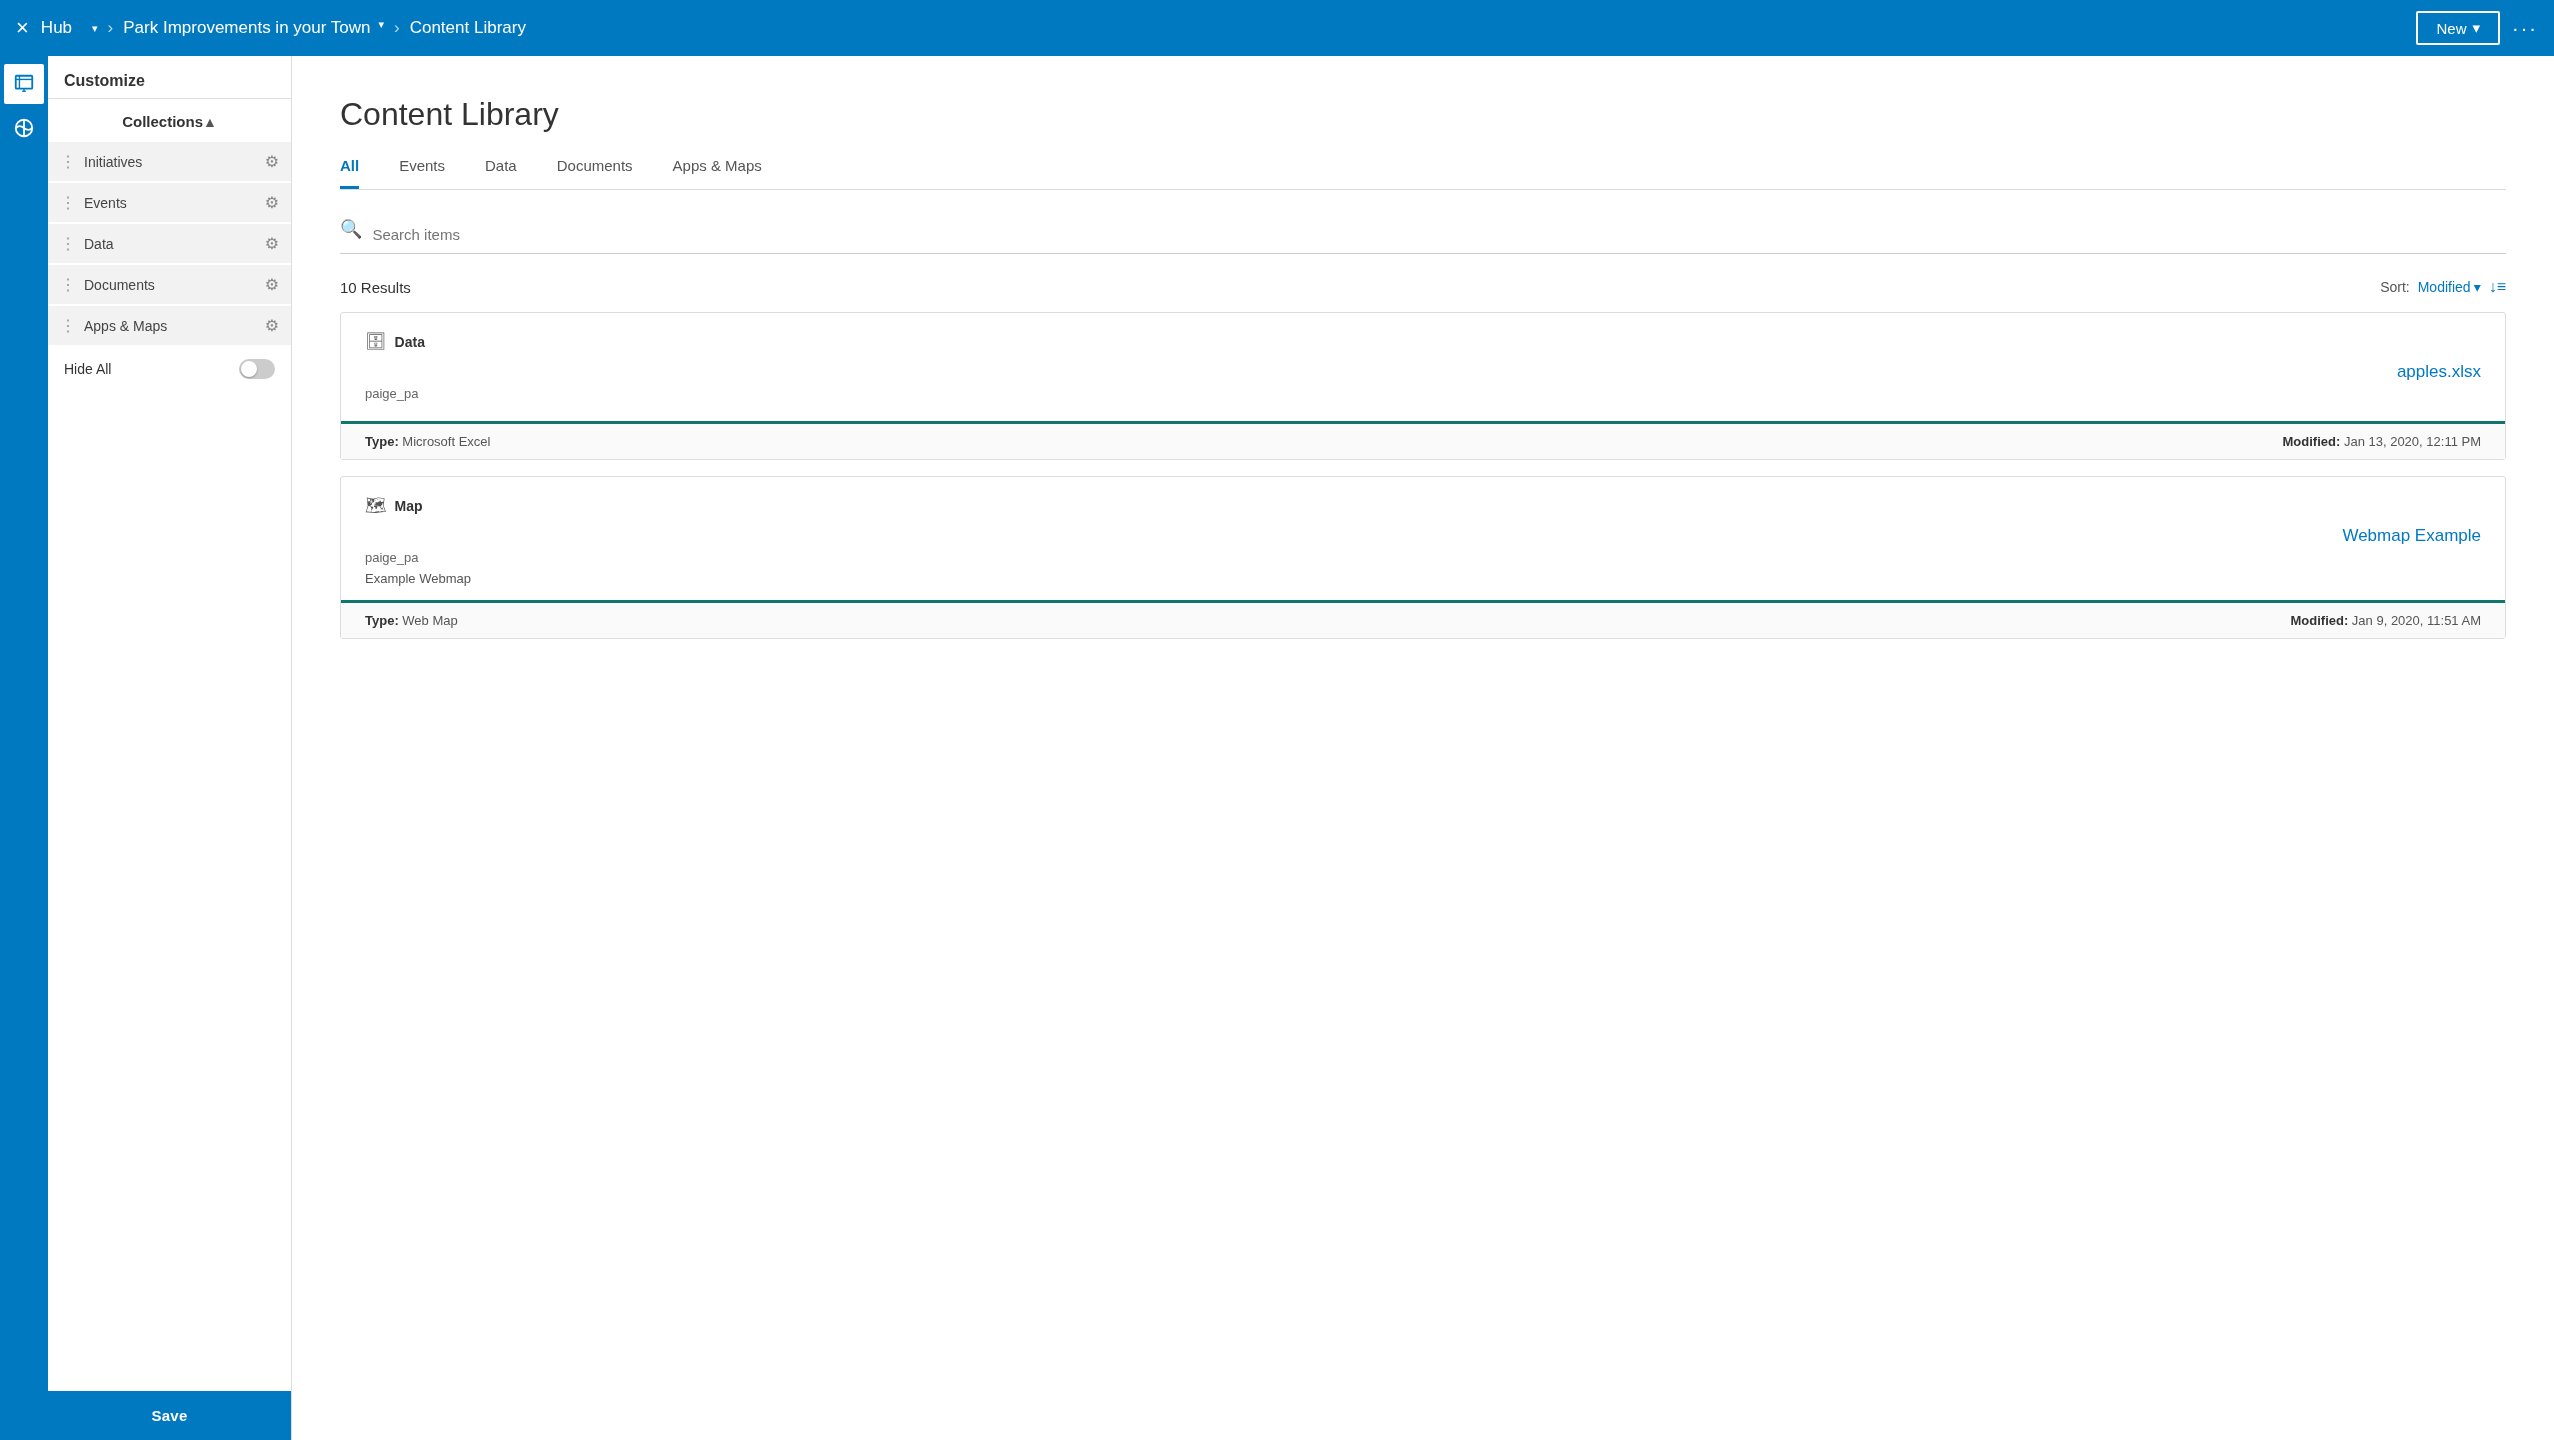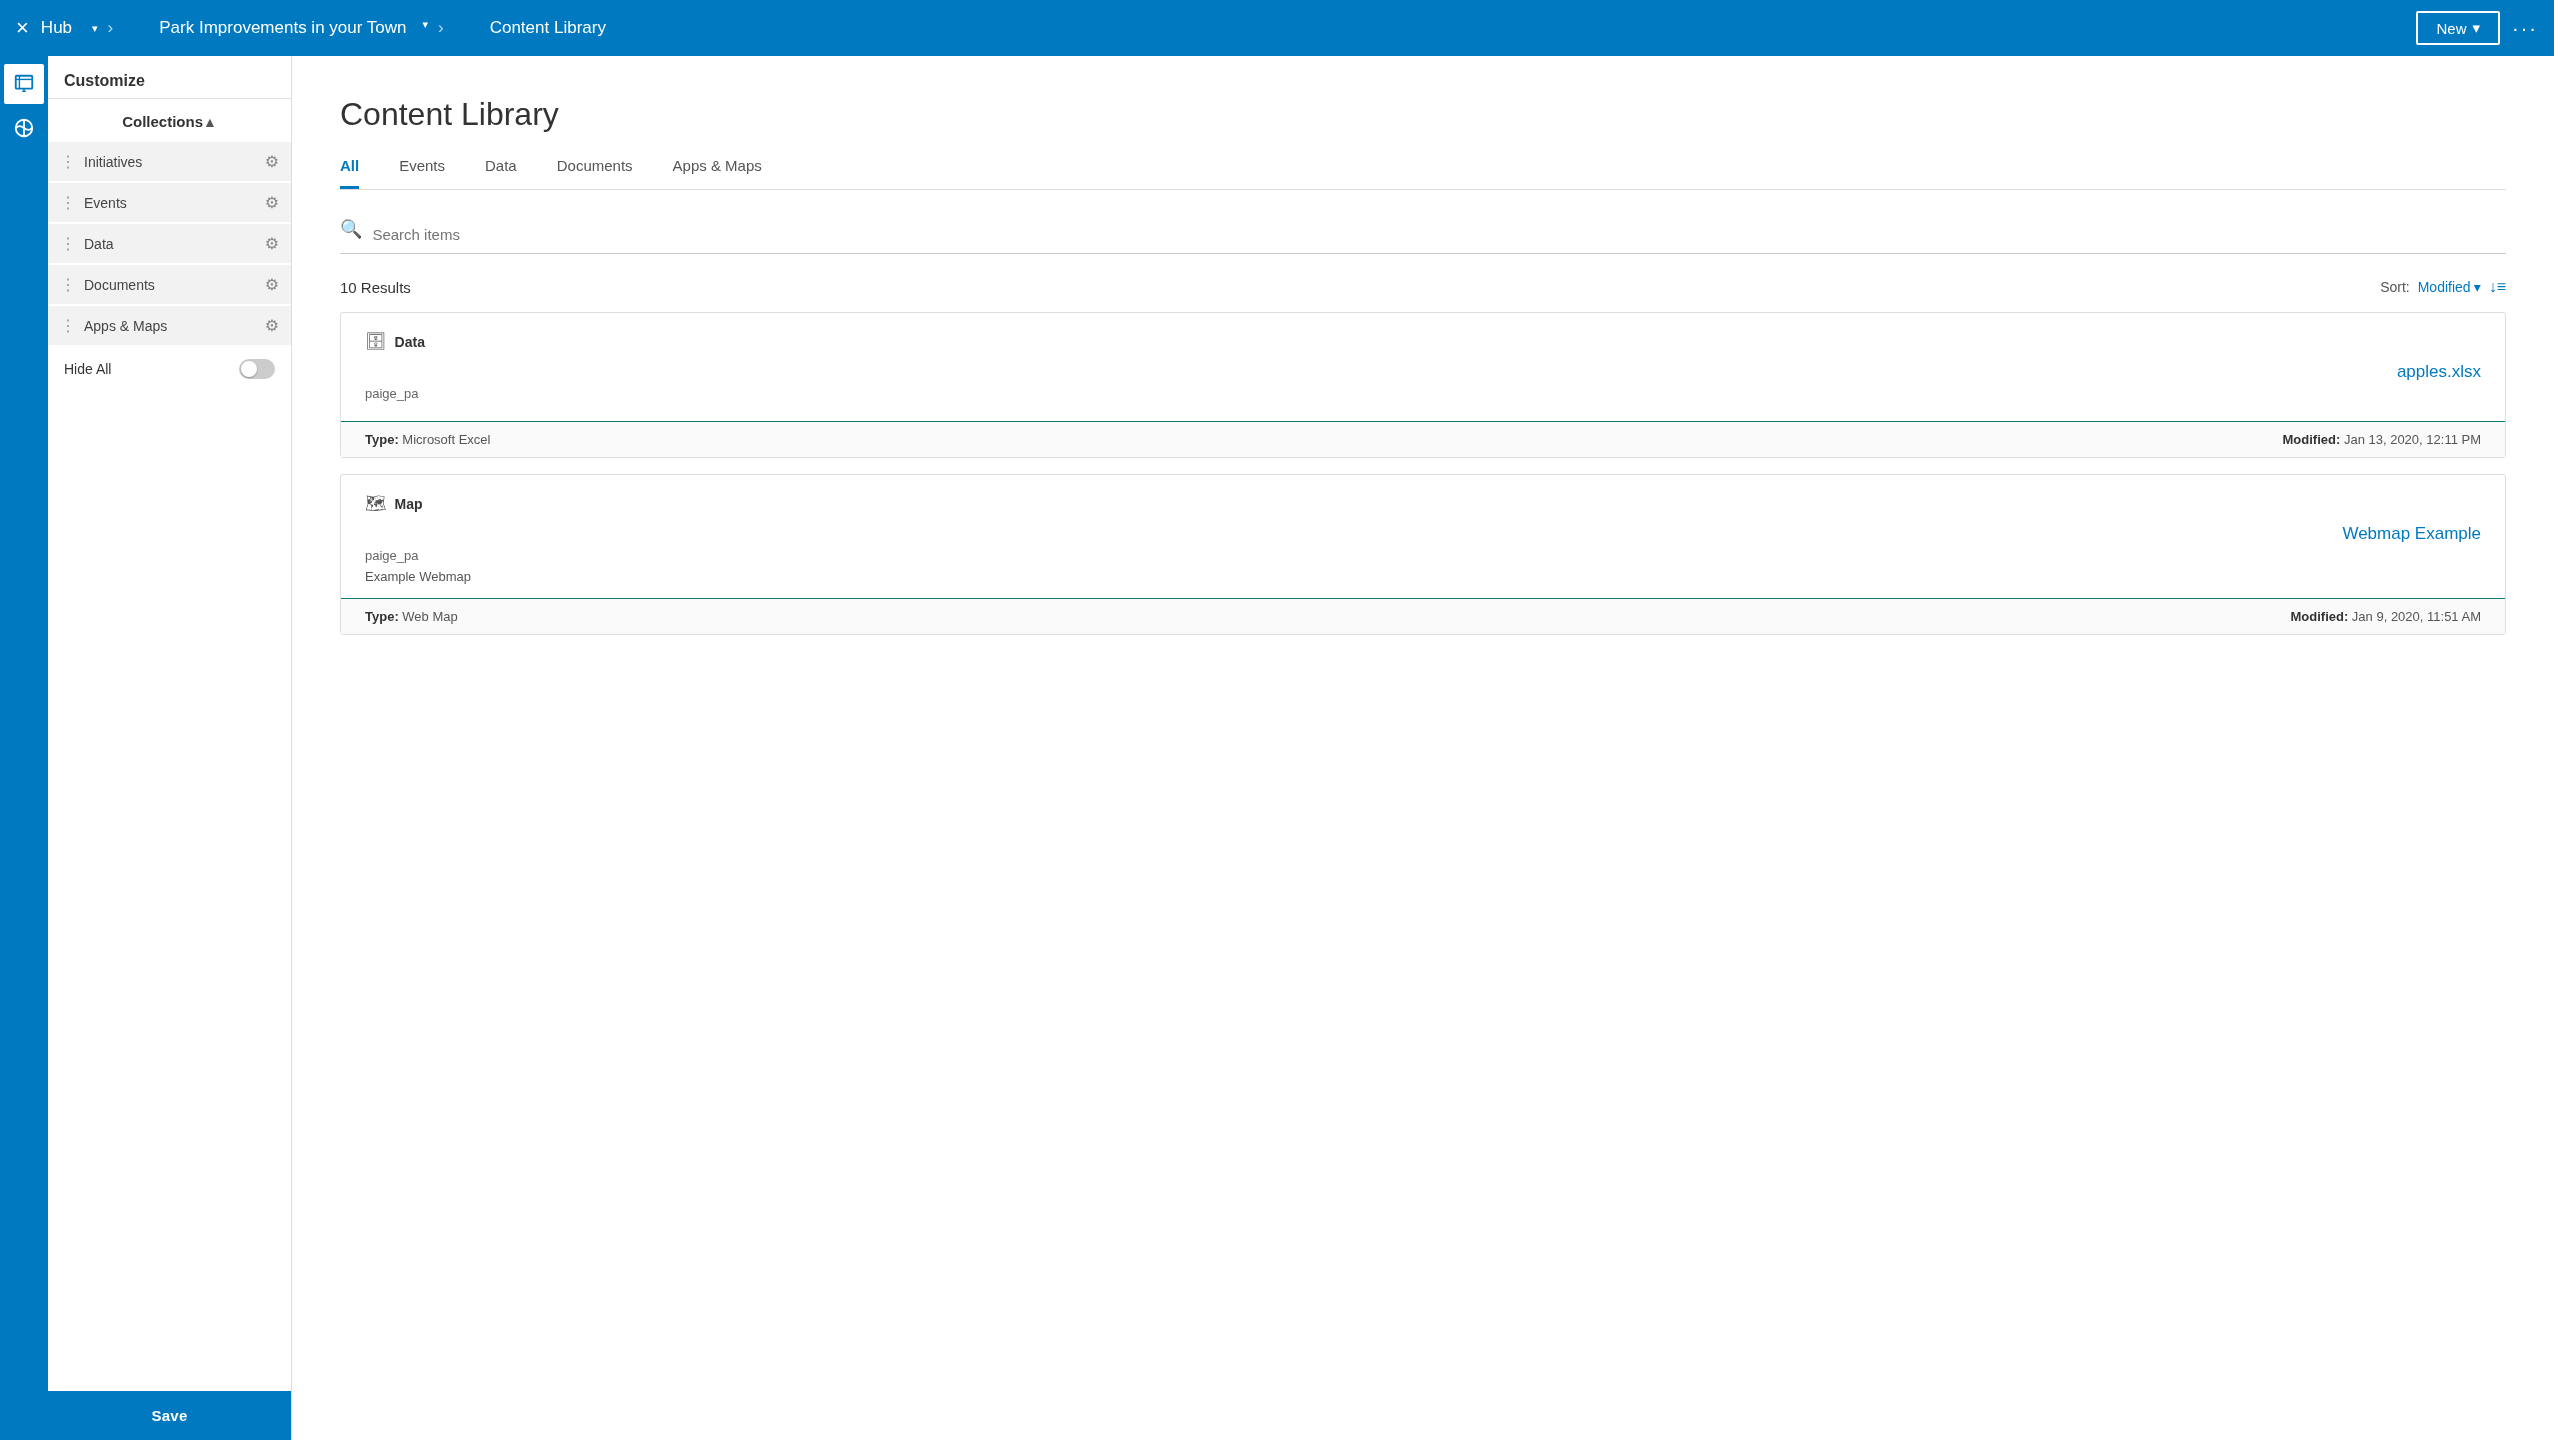--- a/index.html
+++ b/index.html
@@ -46,23 +46,22 @@
     .breadcrumb-sep {
       color: rgba(255,255,255,0.7);
       font-size: 17px;
       margin: 0 6px;
     }
     .breadcrumb-item {
       color: #fff;
       font-size: 17px;
       display: flex;
       align-items: flex-start;
-      gap: 16px;
-      cursor: pointer;
-      margin-left: 36px;
+      gap: 8px;
+      cursor: pointer;
     }
     .breadcrumb-item .caret { font-size: 11px; }
     .top-nav-right {
       display: flex;
       align-items: center;
       gap: 12px;
     }
     .new-btn {
       background: transparent;
       border: 2px solid #fff;
@@ -356,21 +355,21 @@
     }
     .card-desc {
       font-size: 13px;
       color: #555;
     }
     .card-bottom {
       display: flex;
       align-items: center;
       justify-content: space-between;
       padding: 10px 24px;
-      border-top: 1px solid #0f766e;
+      border-top: 3px solid #0f766e;
       background: #fafafa;
     }
     .card-meta {
       font-size: 13px;
       color: #555;
     }
     .card-meta strong { color: #333; }
   </style>
 </head>
 <body>

